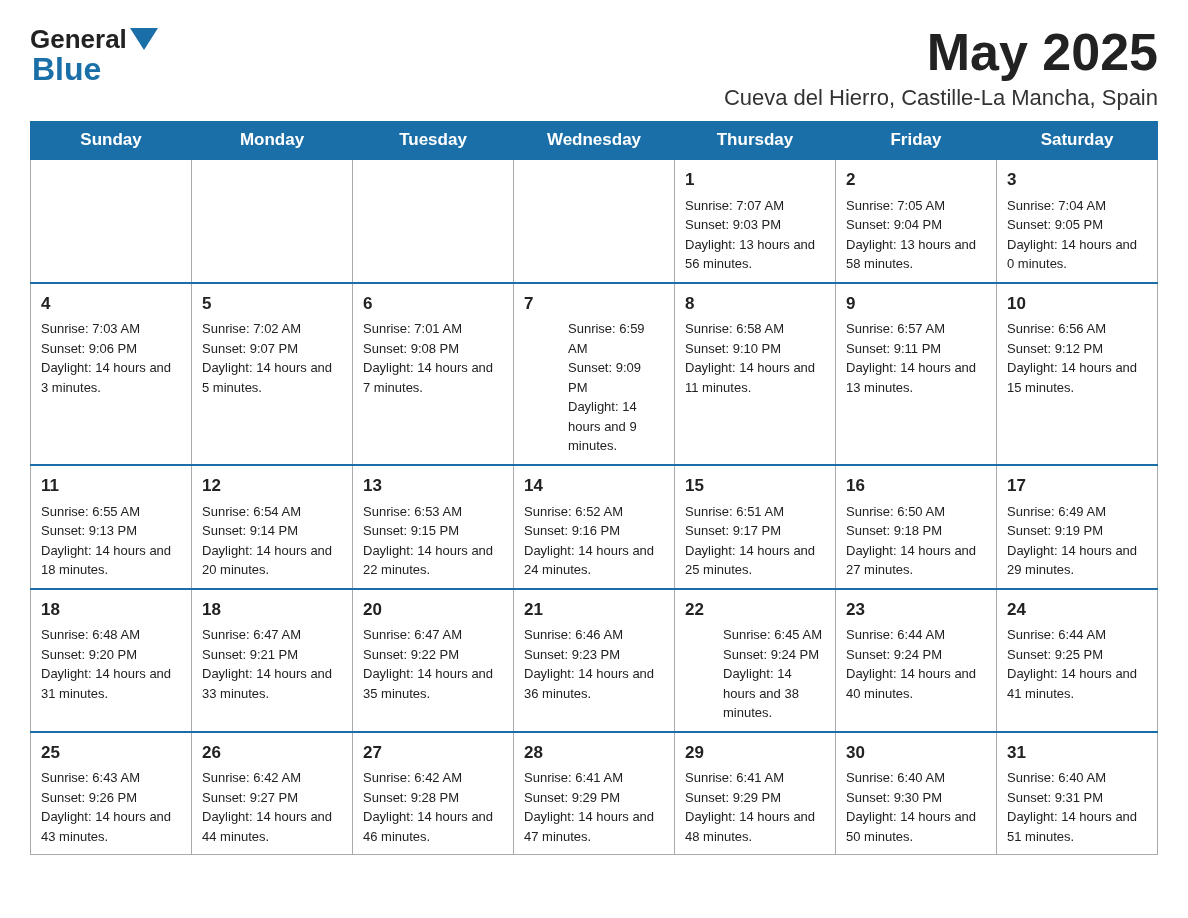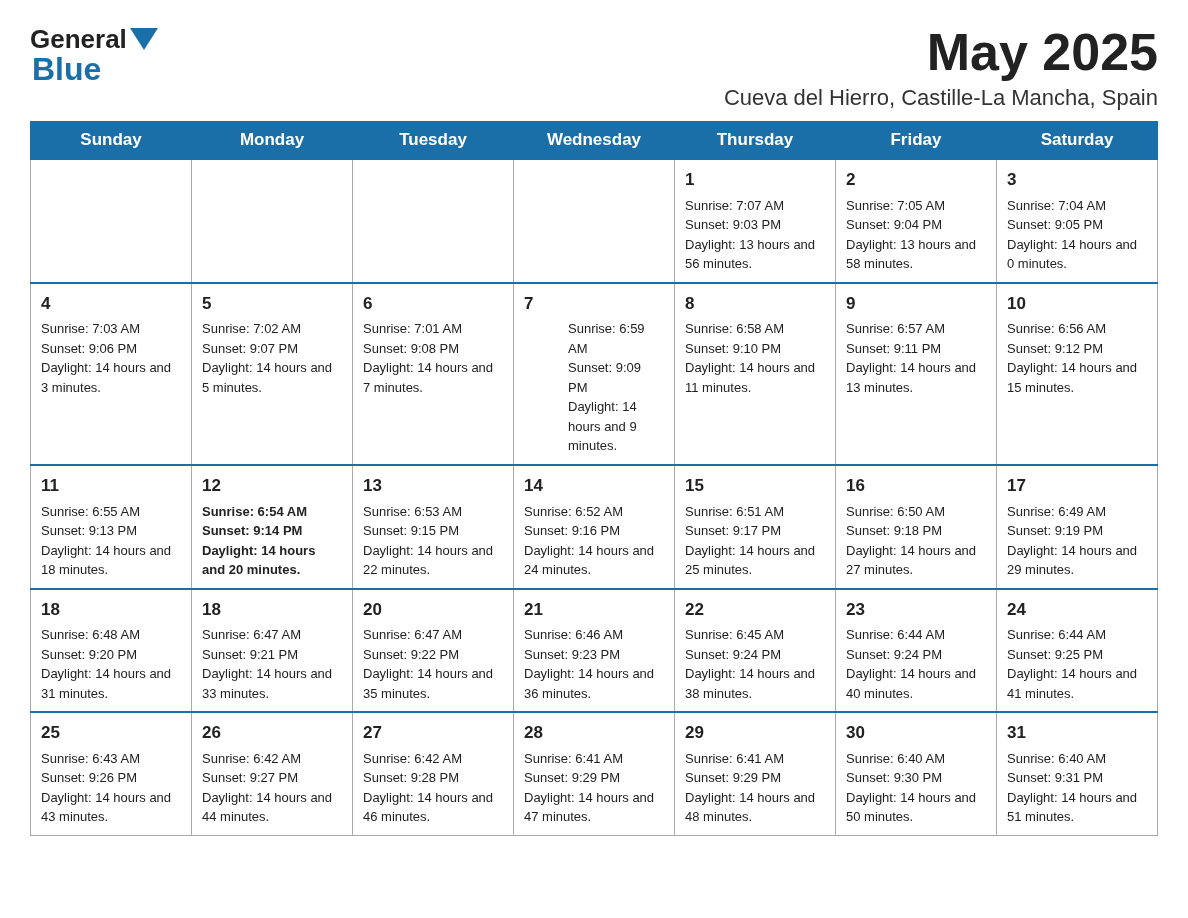--- a/index.html
+++ b/index.html
@@ -205,21 +205,21 @@
       </tr>
       <tr>
         <td>
           <span class="day-number">11</span>
           <div class="day-info" style="white-space: pre-line;">Sunrise: 6:55 AM
 Sunset: 9:13 PM
 Daylight: 14 hours and 18 minutes.</div>
         </td>
         <td>
           <span class="day-number">12</span>
-          <div class="day-info" style="white-space: pre-line; font-weight: bold;">Sunrise: 6:54 AM
+          <div class="day-info" style="white-space: pre-line;">Sunrise: 6:54 AM
 Sunset: 9:14 PM
 Daylight: 14 hours and 20 minutes.</div>
         </td>
         <td>
           <span class="day-number">13</span>
           <div class="day-info" style="white-space: pre-line;">Sunrise: 6:53 AM
 Sunset: 9:15 PM
 Daylight: 14 hours and 22 minutes.</div>
         </td>
         <td>
@@ -267,21 +267,21 @@
 Daylight: 14 hours and 35 minutes.</div>
         </td>
         <td>
           <span class="day-number">21</span>
           <div class="day-info" style="white-space: pre-line;">Sunrise: 6:46 AM
 Sunset: 9:23 PM
 Daylight: 14 hours and 36 minutes.</div>
         </td>
         <td>
           <span class="day-number">22</span>
-          <div class="day-info" style="white-space: pre-line;">Sunrise: 6:45 AM
+          <div class="day-info" style="white-space: pre-line; margin-left: 38px;">Sunrise: 6:45 AM
 Sunset: 9:24 PM
 Daylight: 14 hours and 38 minutes.</div>
         </td>
         <td>
           <span class="day-number">23</span>
           <div class="day-info" style="white-space: pre-line;">Sunrise: 6:44 AM
 Sunset: 9:24 PM
 Daylight: 14 hours and 40 minutes.</div>
         </td>
         <td>

